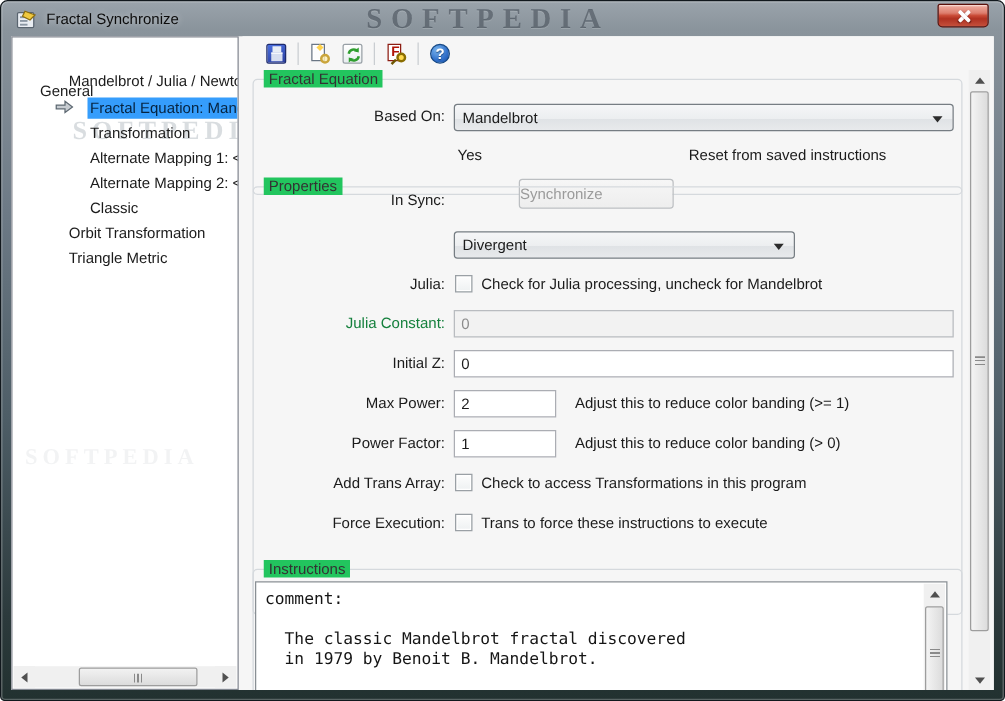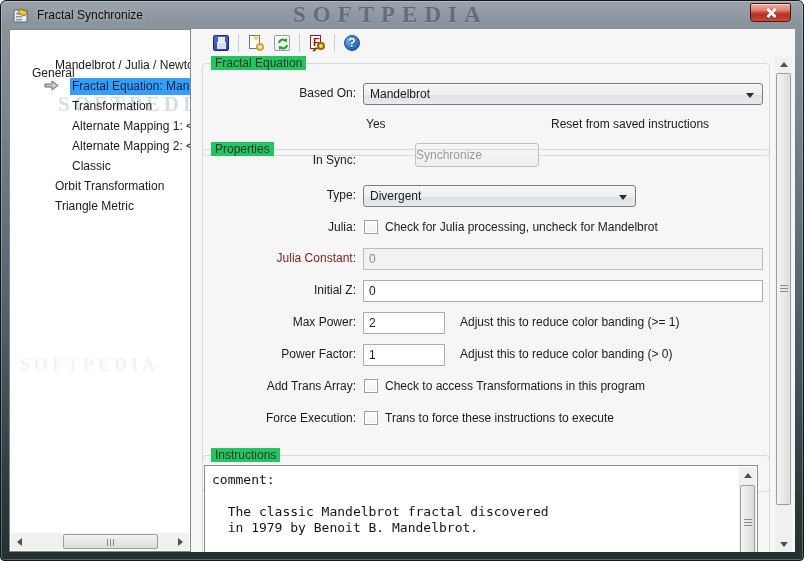--- a/index.html
+++ b/index.html
@@ -95,21 +95,21 @@
   
   .icon-help { border-radius:50%; background:radial-gradient(circle at 35% 30%,#7db8ef,#2f6fca 60%,#1c4f9e); border:1px solid #174a86; }
   .icon-help::after { content:"?"; position:absolute; left:0; right:0; top:0px; text-align:center; color:#fff; font-weight:bold; font-size:12px; line-height:15px; text-shadow:0 1px 1px #123c74; }
 
   
   .group { position:absolute; border:1px solid #d5d9dd; border-radius:4px; }
   .group-legend { position:absolute; top:-8px; left:8px; background:#22c55e; padding:0 4px; color:#333; }
 
   
   .flabel { position:absolute; width:154px; text-align:right; line-height:21px; }
-  .flabel.dis { color:#7f1d1d;text-align:right; }
+  .flabel.dis { color:#15803d;text-align:right; }
   .note { position:absolute; line-height:21px; white-space:nowrap; }
 
   .combo {
     position:absolute; height:22px; border:1px solid #767d83; border-radius:3px;
     background:linear-gradient(180deg,#f5f6f7 0%,#eceef0 55%,#dfe2e5 55%,#e8eaec 100%);
     line-height:20px; padding-left:6px; cursor:default;
   }
   .combo .arrow { position:absolute; right:8px; top:9px; width:0; height:0;
     border-left:4px solid transparent; border-right:4px solid transparent; border-top:5px solid #2b2b2b; }
 
@@ -246,21 +246,20 @@
       <span class="note" style="left:172px; top:85px;">Yes</span>
       <div class="btn-disabled" style="left:221px; top:84px; width:124px; height:24px;">
         <span>Synchronize</span>
       </div>
       <span class="note" style="left:357px; top:85px;">Reset from saved instructions</span>
 
       <div class="group" style="left:8px; top:120px; width:568px; height:343px;">
         <span class="group-legend">Properties</span>
       </div>
 
-      <span class="flabel" style="left:8px; top:156px;">Type:</span>
       <div class="combo" style="left:169px; top:156px; width:273px;">
         <span>Divergent</span>
         <span class="arrow"></span>
       </div>
 
       <span class="flabel" style="left:8px; top:188px;padding-left:12px;">Julia:</span>
       <div class="chk" style="left:170px; top:191px;"></div>
       <span class="note" style="left:191px; top:188px;">Check for Julia processing, uncheck for Mandelbrot</span>
 
       <span class="flabel dis" style="left:8px; top:219px;">Julia Constant:</span>

